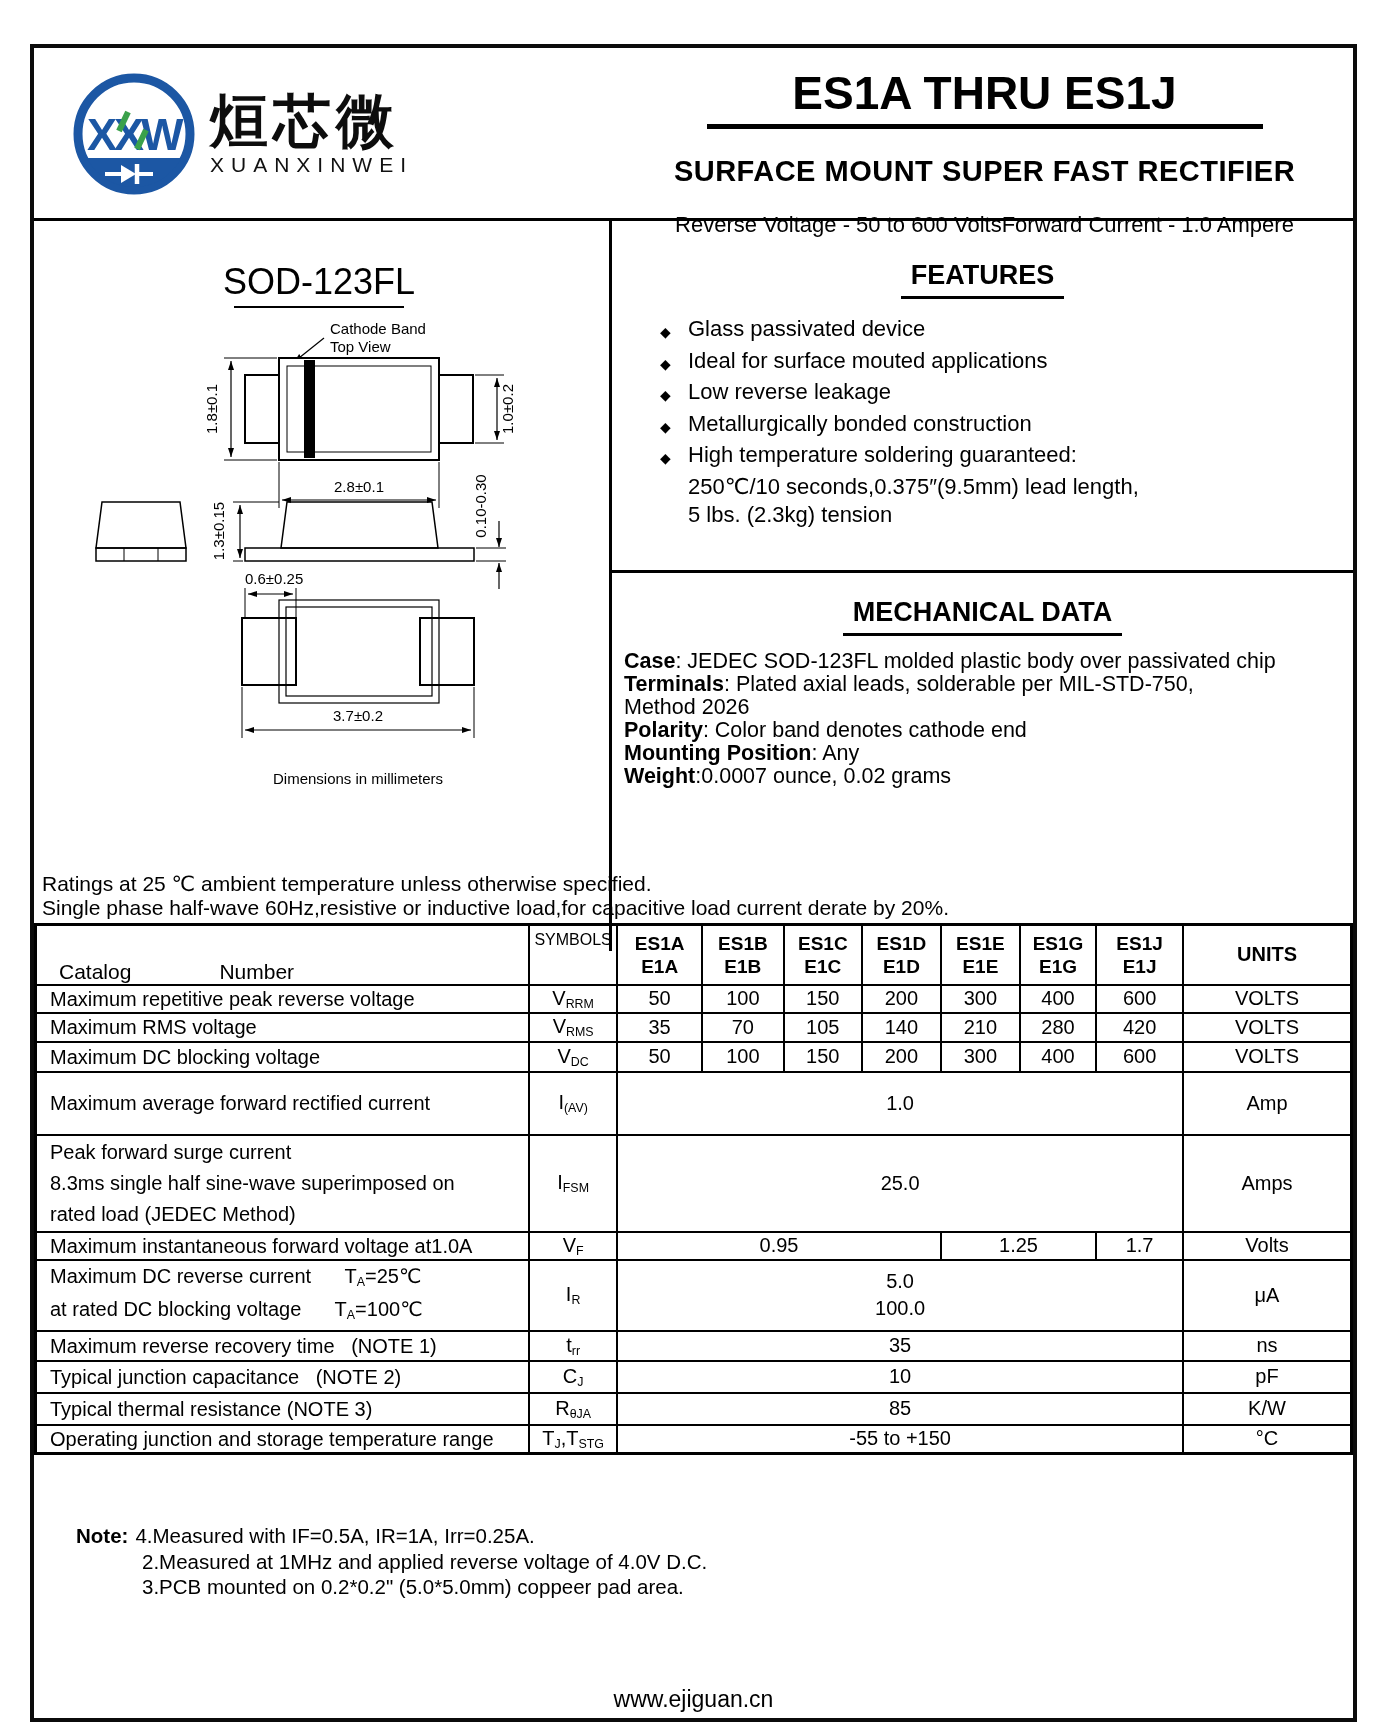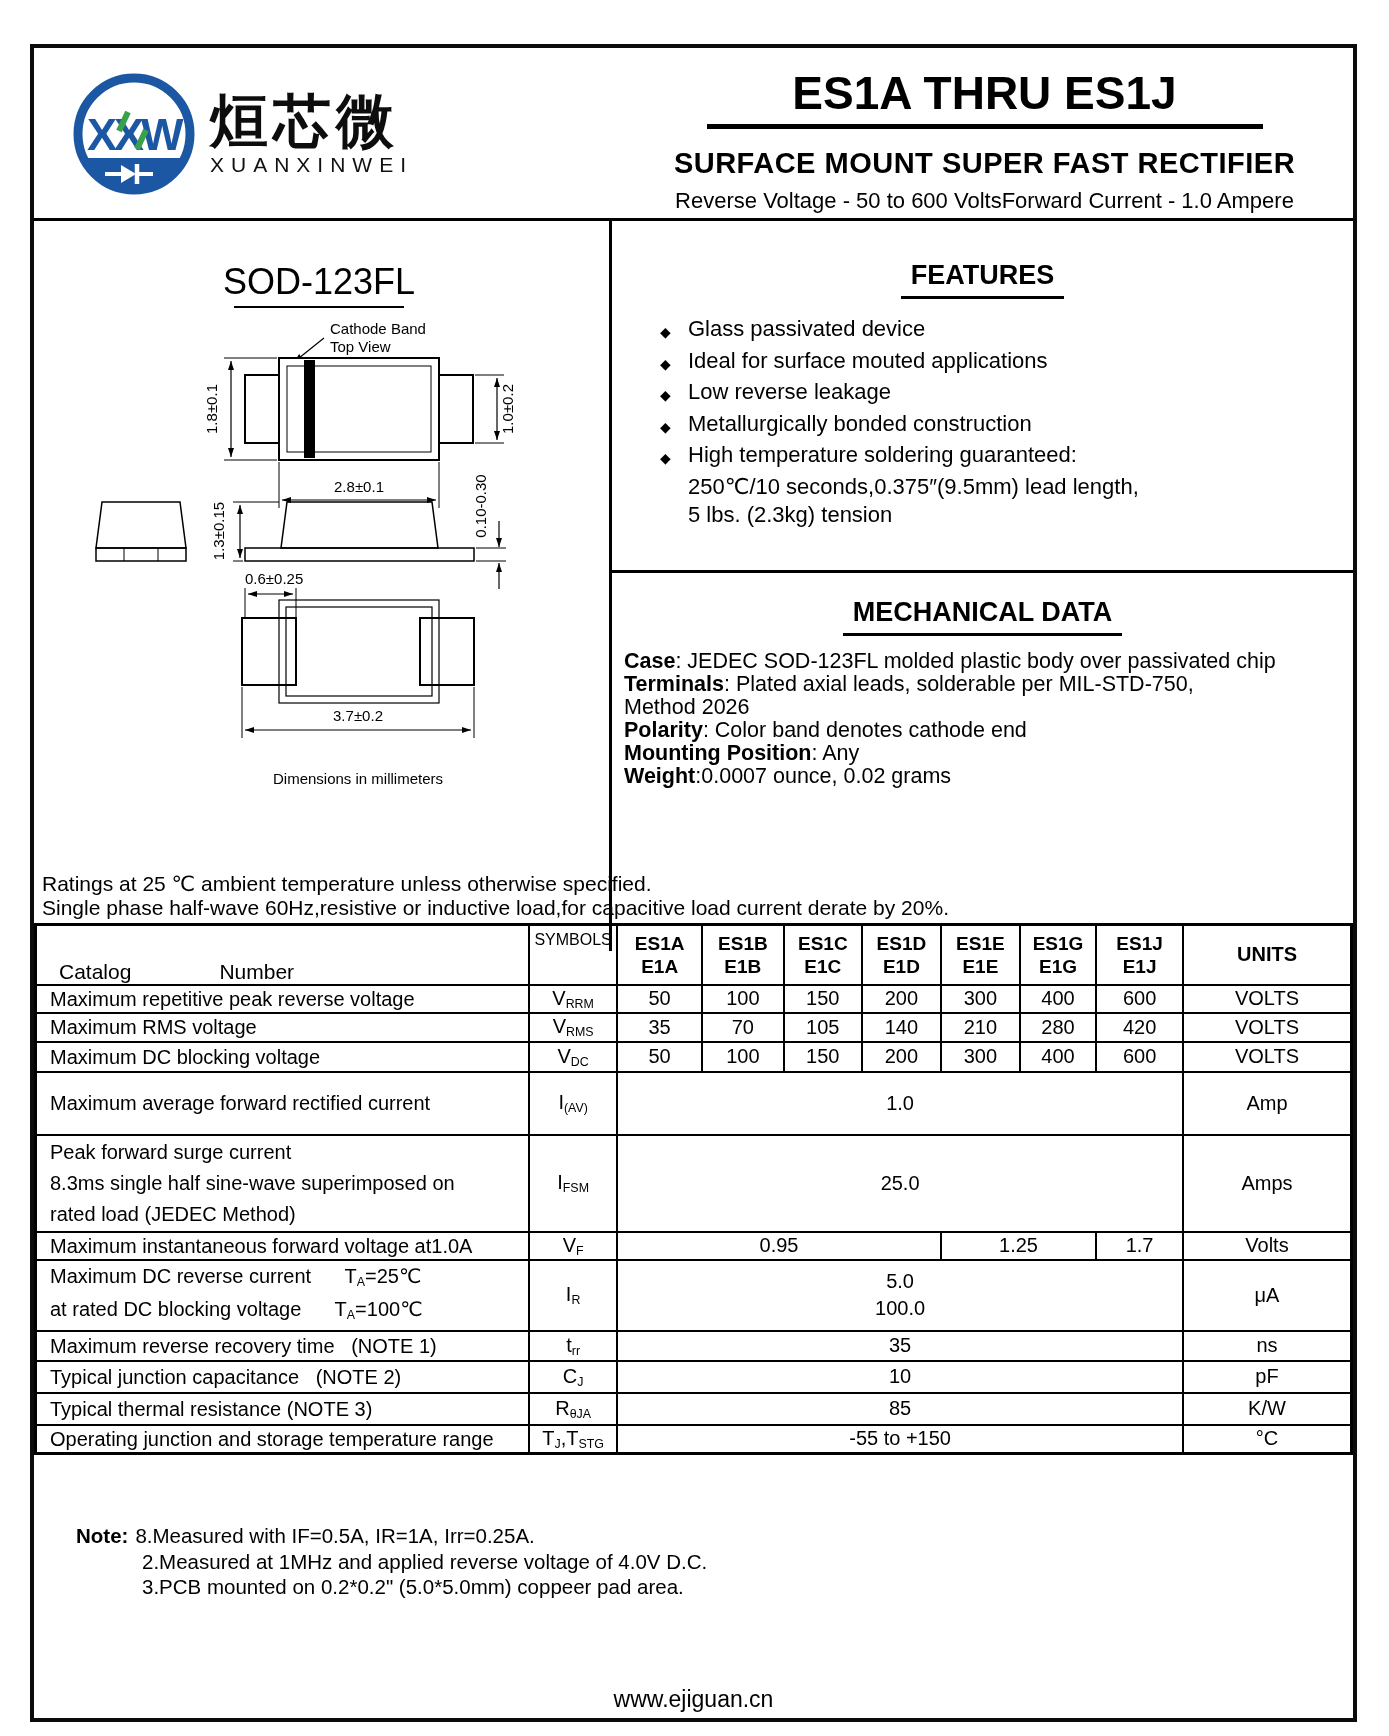--- a/index.html
+++ b/index.html
@@ -14,22 +14,22 @@
   }
   
   .header{position:absolute;top:0;left:0;right:0;height:170px;border-bottom:3px solid #000;}
   .logo{position:absolute;left:34px;top:20px;display:flex;align-items:center;}
   .logo-text{margin-left:10px;}
   .logo-cn{font-size:58px;font-weight:700;letter-spacing:5px;line-height:1.05;color:#0d0d0d;font-family:"Liberation Sans","DejaVu Sans",sans-serif;}
   .logo-py{font-size:21px;letter-spacing:7px;margin-top:2px;color:#111;}
   .titleblock{position:absolute;left:590px;right:8px;top:20px;text-align:center;}
   .doc-title{font-size:46px;font-weight:700;line-height:50px;}
   .title-rule{width:556px;height:5px;background:#000;margin:6px auto 0;}
-  .doc-sub{font-size:29px;font-weight:700;margin-top:18px;letter-spacing:0.5px;}
-  .doc-tag{font-size:22px;margin-top:8px;display:flex;justify-content:center;}
+  .doc-sub{font-size:29px;font-weight:700;margin-top:26px;letter-spacing:0.5px;}
+  .doc-tag{font-size:22px;margin-top:24px;display:flex;justify-content:center;}
   
   .left-col{position:absolute;top:170px;left:0;width:575px;height:733px;border-right:3px solid #000;}
   svg.drawing{position:absolute;left:0;top:0;}
   svg.drawing text{font-family:"Liberation Sans","DejaVu Sans",sans-serif;fill:#000;}
   .right-col{position:absolute;top:170px;left:578px;right:0;height:604px;}
   .features{position:absolute;top:0;left:0;right:0;height:352px;}
   .sec-head-wrap{text-align:center;}
   .features .sec-head-wrap{margin-top:42px;}
   .sec-head{display:inline-block;border-bottom:3px solid #000;padding:0 10px 5px;font-size:27px;font-weight:700;}
   .feat-list{margin:16px 0 0 48px;}
@@ -466,21 +466,21 @@
             <div>-55 to +150</div>
           </td>
           <td class="units">°C</td>
         </tr>
       </tbody>
   </table>
 
   <div class="notes">
     <div class="note-first">
       <span class="note-label">Note:</span>
-      <span>8.Measured with IF=0.5A, IR=1A, Irr=0.25A.</span>
+      <span>4.Measured with IF=0.5A, IR=1A, Irr=0.25A.</span>
     </div>
     <div class="note-more">2.Measured at 1MHz and applied reverse voltage of 4.0V D.C.</div>
     <div class="note-more">3.PCB mounted on 0.2*0.2" (5.0*5.0mm) coppeer pad area.</div>
   </div>
 
   <div class="footer">www.ejiguan.cn</div>
 
 </div>
 
 </body></html>

